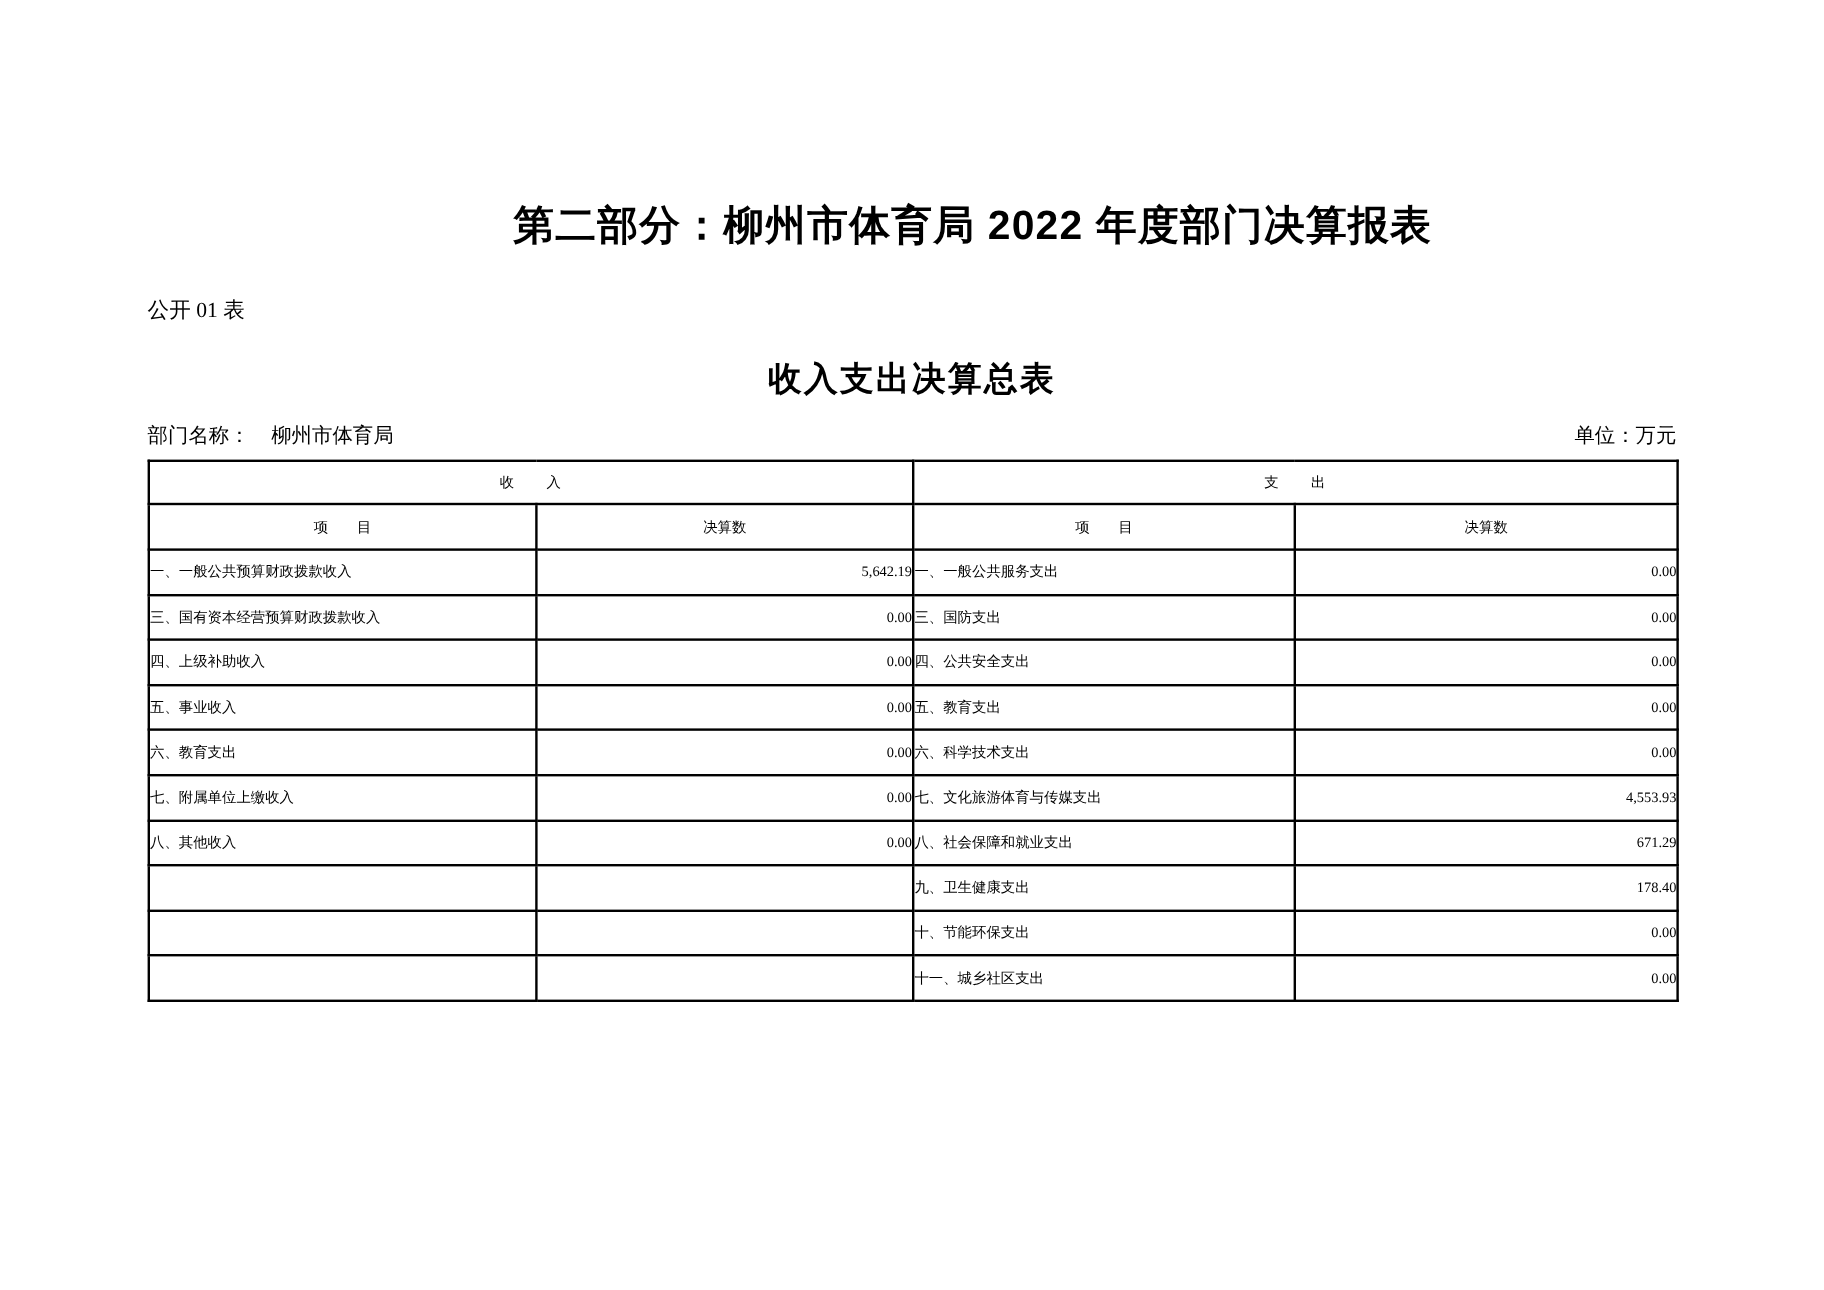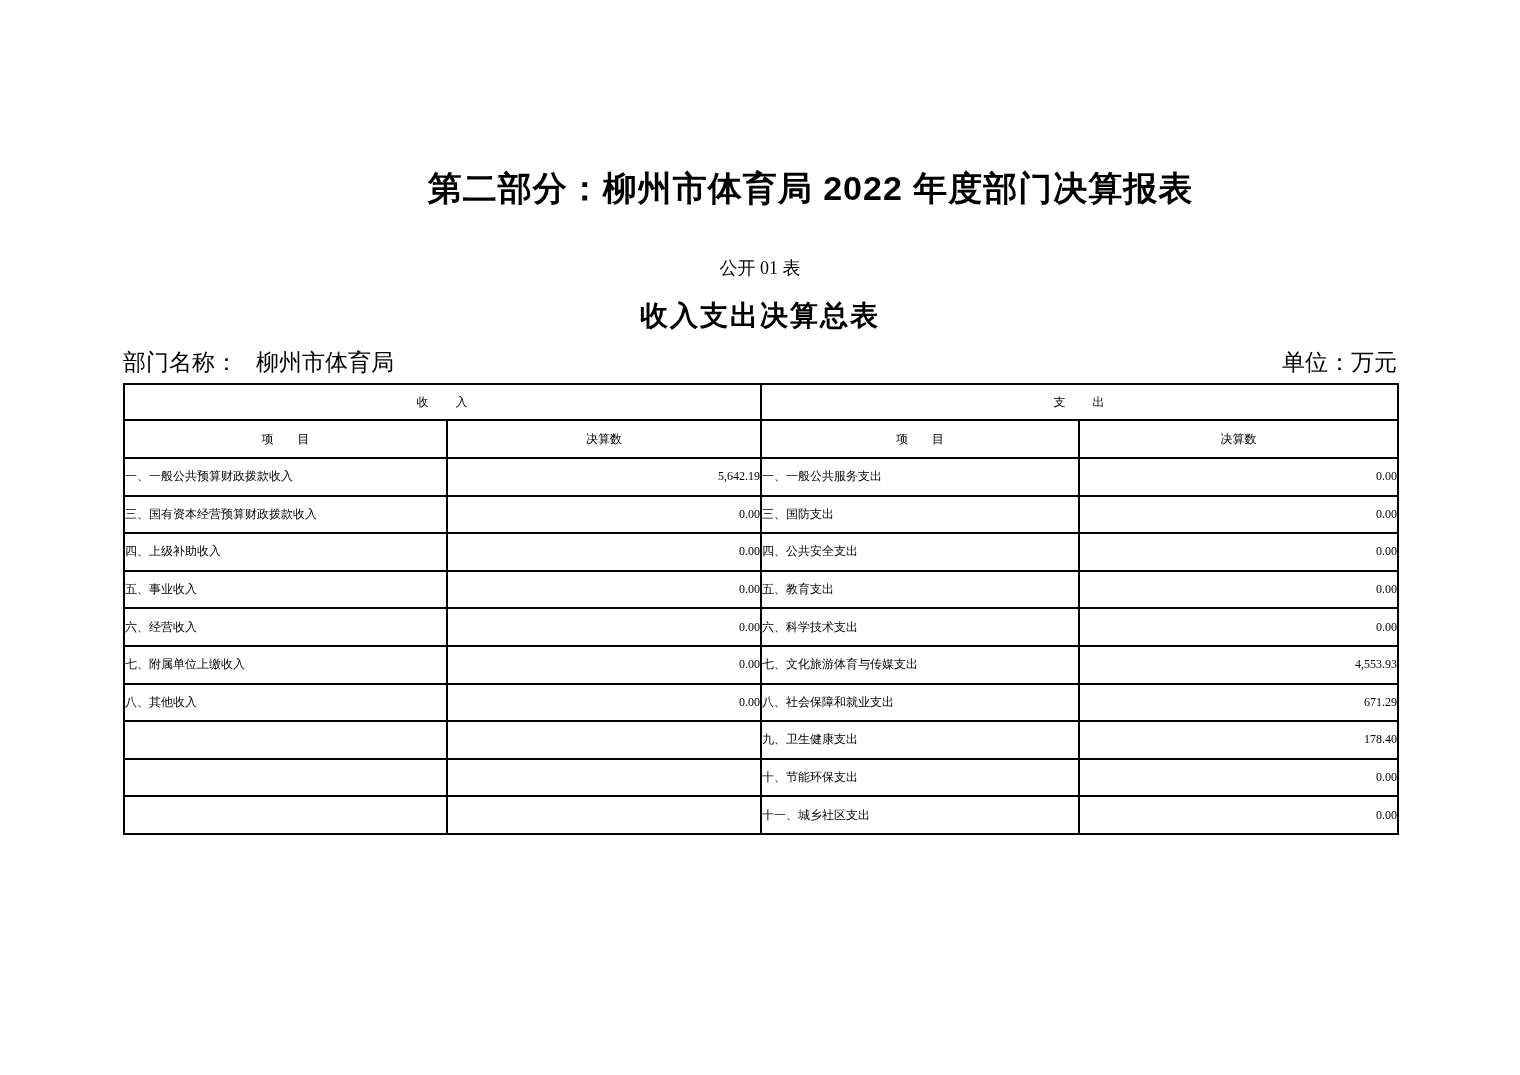--- a/index.html
+++ b/index.html
@@ -26,24 +26,24 @@
     text-align: center;
     font-family: "Liberation Sans", sans-serif;
     font-weight: bold;
     font-size: 34px;
     line-height: 44px;
     letter-spacing: 1px;
     white-space: nowrap;
   }
   .sheet-label {
     position: absolute;
-    top: 255px;
+    top: 245px;
     left: 123px;
     width: 1274px;
-    text-align: center;
+    text-align: left;
     font-size: 18px;
     line-height: 26px;
   }
   .table-title {
     position: absolute;
     top: 298px;
     left: 0;
     width: 1520px;
     box-sizing: border-box;
     text-align: center;
@@ -54,21 +54,21 @@
     letter-spacing: 2px;
   }
   .meta-row {
     position: absolute;
     top: 350px;
     left: 123px;
     width: 1274px;
     display: flex;
     justify-content: space-between;
     align-items: center;
-    font-size: 23px;
+    font-size: 17px;
     line-height: 26px;
   }
   .dept-name {
     margin-left: 18px;
   }
   table.report {
     position: absolute;
     top: 383px;
     left: 123px;
     width: 1274px;
@@ -165,21 +165,21 @@
         <td class="item-cell">四、公共安全支出</td>
         <td class="amount-cell">0.00</td>
       </tr>
       <tr class="data-row">
         <td class="item-cell">五、事业收入</td>
         <td class="amount-cell">0.00</td>
         <td class="item-cell">五、教育支出</td>
         <td class="amount-cell">0.00</td>
       </tr>
       <tr class="data-row">
-        <td class="item-cell">六、经营收入</td>
+        <td class="item-cell">六、教育支出</td>
         <td class="amount-cell">0.00</td>
         <td class="item-cell">六、科学技术支出</td>
         <td class="amount-cell">0.00</td>
       </tr>
       <tr class="data-row">
         <td class="item-cell">七、附属单位上缴收入</td>
         <td class="amount-cell">0.00</td>
         <td class="item-cell">七、文化旅游体育与传媒支出</td>
         <td class="amount-cell">4,553.93</td>
       </tr>

